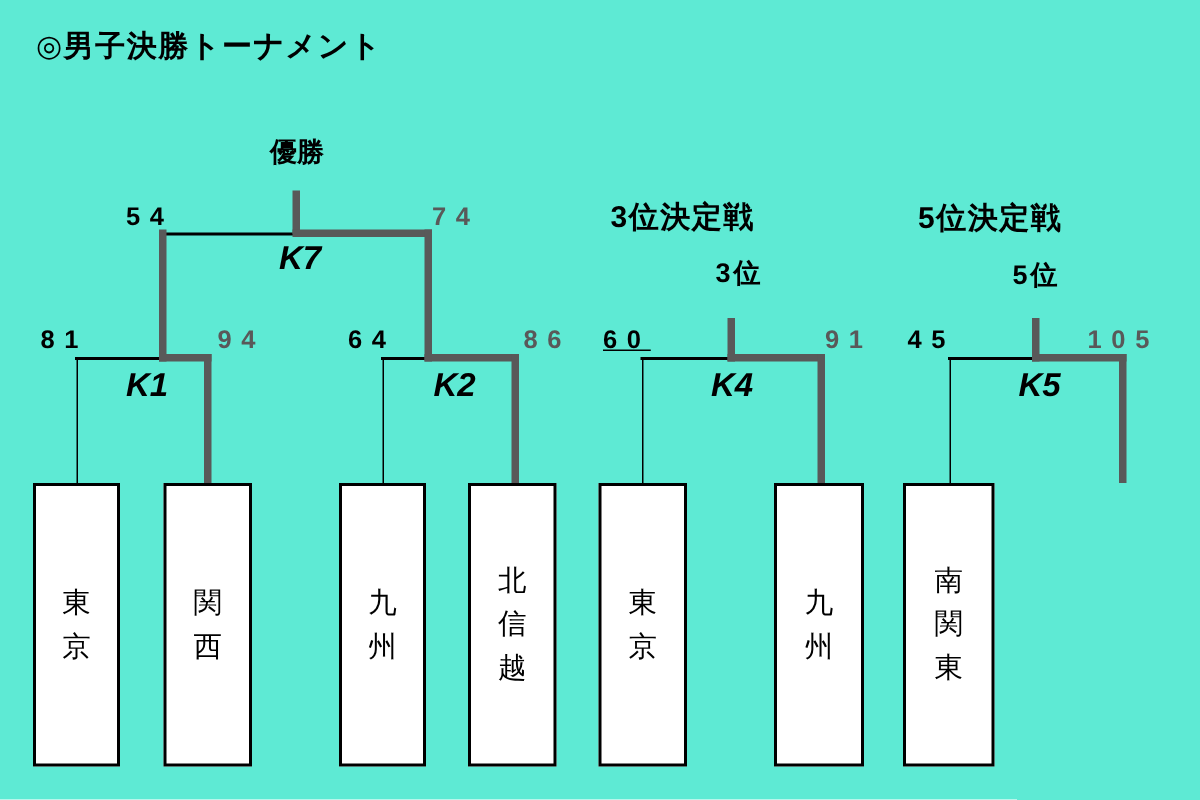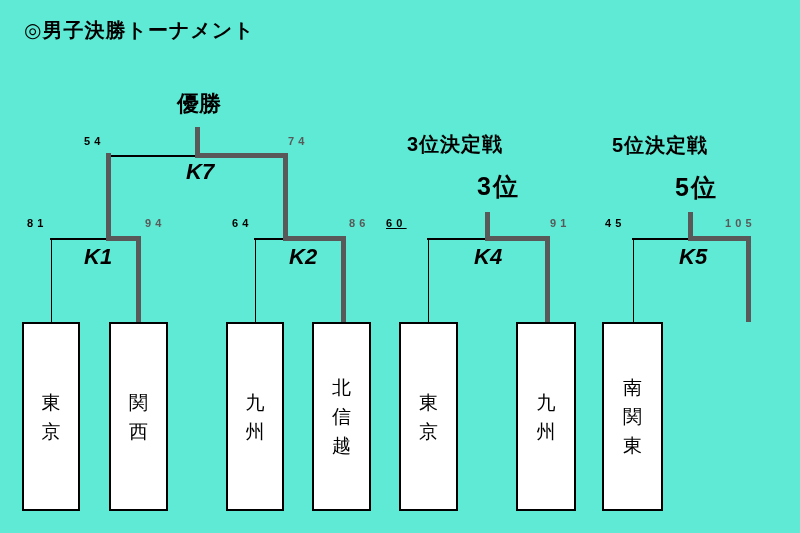--- a/index.html
+++ b/index.html
@@ -20,32 +20,32 @@
   .page-title {
     position: absolute; left: 24px; top: 17px;
     font-size: 20px; font-weight: bold; letter-spacing: 1px;
     white-space: nowrap;
   }
   .heading {
     position: absolute; font-size: 20px; font-weight: bold;
     letter-spacing: 1px; white-space: nowrap;
   }
   .place-label {
-    position: absolute; font-size: 25px; font-weight: bold;
+    position: absolute; font-size: 18px; font-weight: bold;
     letter-spacing: 2px; white-space: nowrap;
   }
   .champion-label {
     position: absolute; left: 177px; top: 89px; width: 42px;
-    text-align: center; font-size: 22px; font-weight: bold; white-space: nowrap;
+    text-align: center; font-size: 18px; font-weight: bold; white-space: nowrap;
   }
   .match-label {
     position: absolute; font-size: 22px; font-weight: bold; white-space: nowrap; font-style: italic;
   }
   .score {
-    position: absolute; font-size: 11px; font-weight: bold;
+    position: absolute; font-size: 17px; font-weight: bold;
     letter-spacing: 0.38em; white-space: nowrap; color: #000000;
   }
   .score.win { color: #595959; }
   .team-box {
     position: absolute; top: 322px; height: 189px;
     border: 2px solid #000000; background: #ffffff;
     display: flex; align-items: center; justify-content: center;
   }
   .team-name {
     display: block; width: 1.15em;
@@ -70,21 +70,21 @@
 
   <div class="score" style="left:27px; top:217px;">81</div>
   <div class="score win" style="left:145px; top:217px;">94</div>
 
   <div class="score" style="left:232px; top:217px;">64</div>
   <div class="score win" style="left:349px; top:217px;">86</div>
 
   <div class="heading" style="left:407px; top:131px;">3位決定戦</div>
   <div class="place-label" style="left:477px; top:170px;">3位</div>
   <div class="match-label" style="left:474px; top:244px;">K4</div>
-  <div class="score" style="left:386px; top:217px;text-decoration:underline;">60</div>
+  <div class="score" style="left:402px; top:217px;text-decoration:underline;">60</div>
   <div class="score win" style="left:550px; top:217px;">91</div>
 
   <div class="heading" style="left:612px; top:132px;">5位決定戦</div>
   <div class="place-label" style="left:675px; top:171px;">5位</div>
   <div class="match-label" style="left:679px; top:244px;">K5</div>
   <div class="score" style="left:605px; top:217px;">45</div>
   <div class="score win" style="left:725px; top:217px;">105</div>
 
   <div class="tl" style="left:107px; top:155px; width:178px; height:1.5px;"></div>
   <div class="tl" style="left:50px;  top:238px; width:89px;  height:1.5px;"></div>

